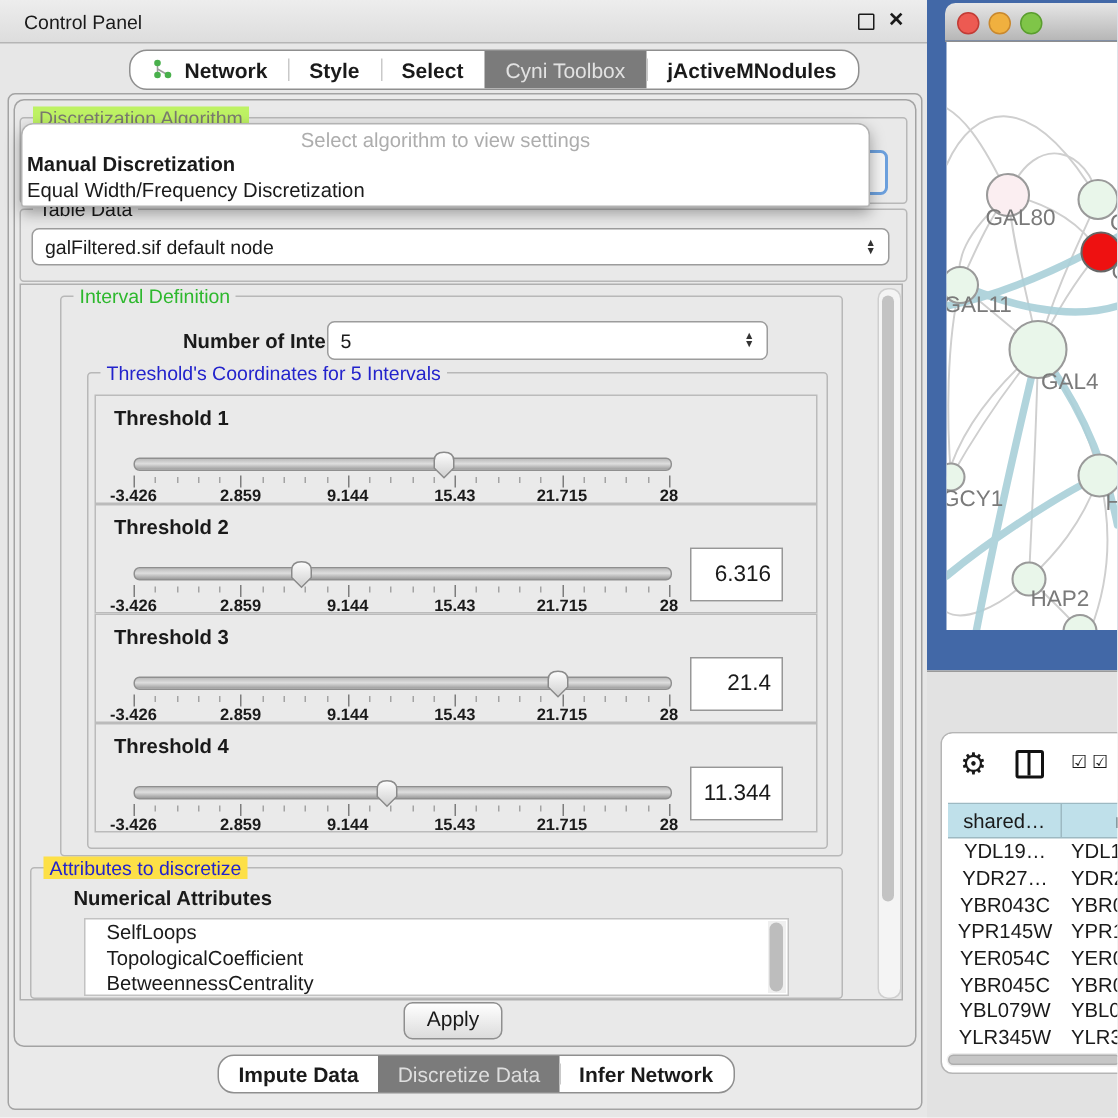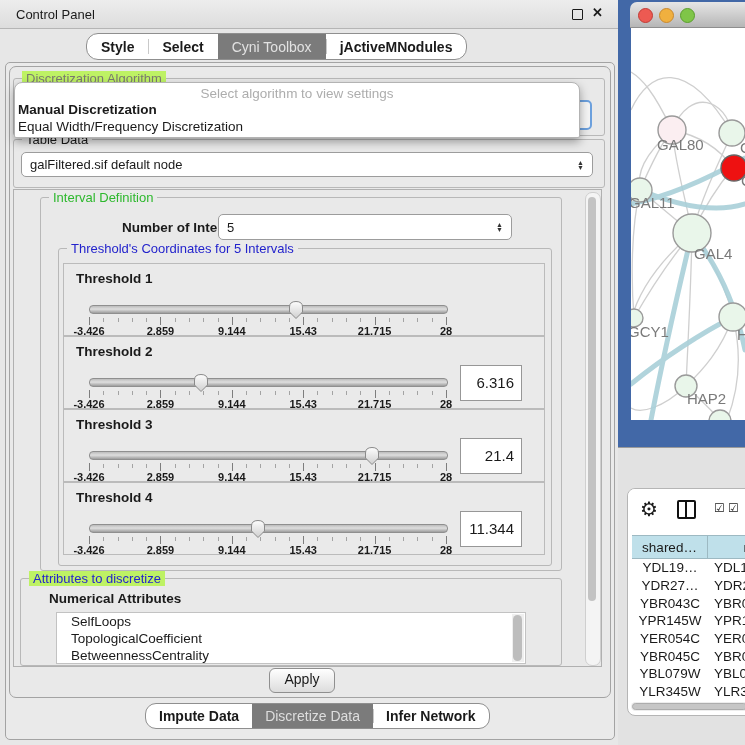--- a/index.html
+++ b/index.html
@@ -109,20 +109,30 @@
   </defs>
     </svg>
 
   <div class="abs" id="titlebar">
     <span class="title">Control Panel</span>
     <span class="float-icon"></span>
     <span class="close-icon">✕</span>
   </div>
 
   <div class="abs" id="tabbar">
+    <div class="tab">
+      <svg class="net-ico" viewBox="0 0 15 15">
+        <line x1="4" y1="3" x2="4" y2="11" stroke="#9c9c9c"></line>
+          <line x1="4" y1="7" x2="11" y2="11" stroke="#9c9c9c"></line>
+        <circle cx="4" cy="3" r="2.2" fill="#49b04c"></circle>
+          <circle cx="4" cy="11" r="2.2" fill="#49b04c"></circle>
+          <circle cx="11" cy="11" r="2.2" fill="#49b04c"></circle>
+      </svg>
+      <span>Network</span>
+    </div>
     <div class="tab">
         <span>Style</span>
       </div>
     <div class="tab">
         <span>Select</span>
       </div>
     <div class="tab sel">
         <span>Cyni Toolbox</span>
       </div>
     <div class="tab">
@@ -345,21 +355,21 @@
             <span class="slab" style="left:60%">15.43</span>
             <span class="slab" style="left:80%">21.715</span>
             <span class="slab" style="left:100%">28</span>
           </div>
           <div class="vbox">11.344</div>
         </div>
       </div>
   </div>
 
   <div class="abs groupbox" style="left:20px;top:578px;width:540px;height:86px;background:#e9e9e9;">
-    <span class="gtitle blue" style="background:#bef264;text-align:right;">Attributes to discretize</span>
+    <span class="gtitle blue" style="background:#fde047;text-align:right;">Attributes to discretize</span>
     <div style="position:absolute;left:28px;top:12px;font-size:13.5px;font-weight:bold;">Numerical Attributes</div>
     <div class="listbox" style="position:absolute;left:35px;top:33px;width:468px;height:50px;">
       <div>
           <div class="li">SelfLoops</div>
           <div class="li">TopologicalCoefficient</div>
           <div class="li">BetweennessCentrality</div>
         </div>
       <div class="list-sb">
           <div class="t"></div>
         </div>

